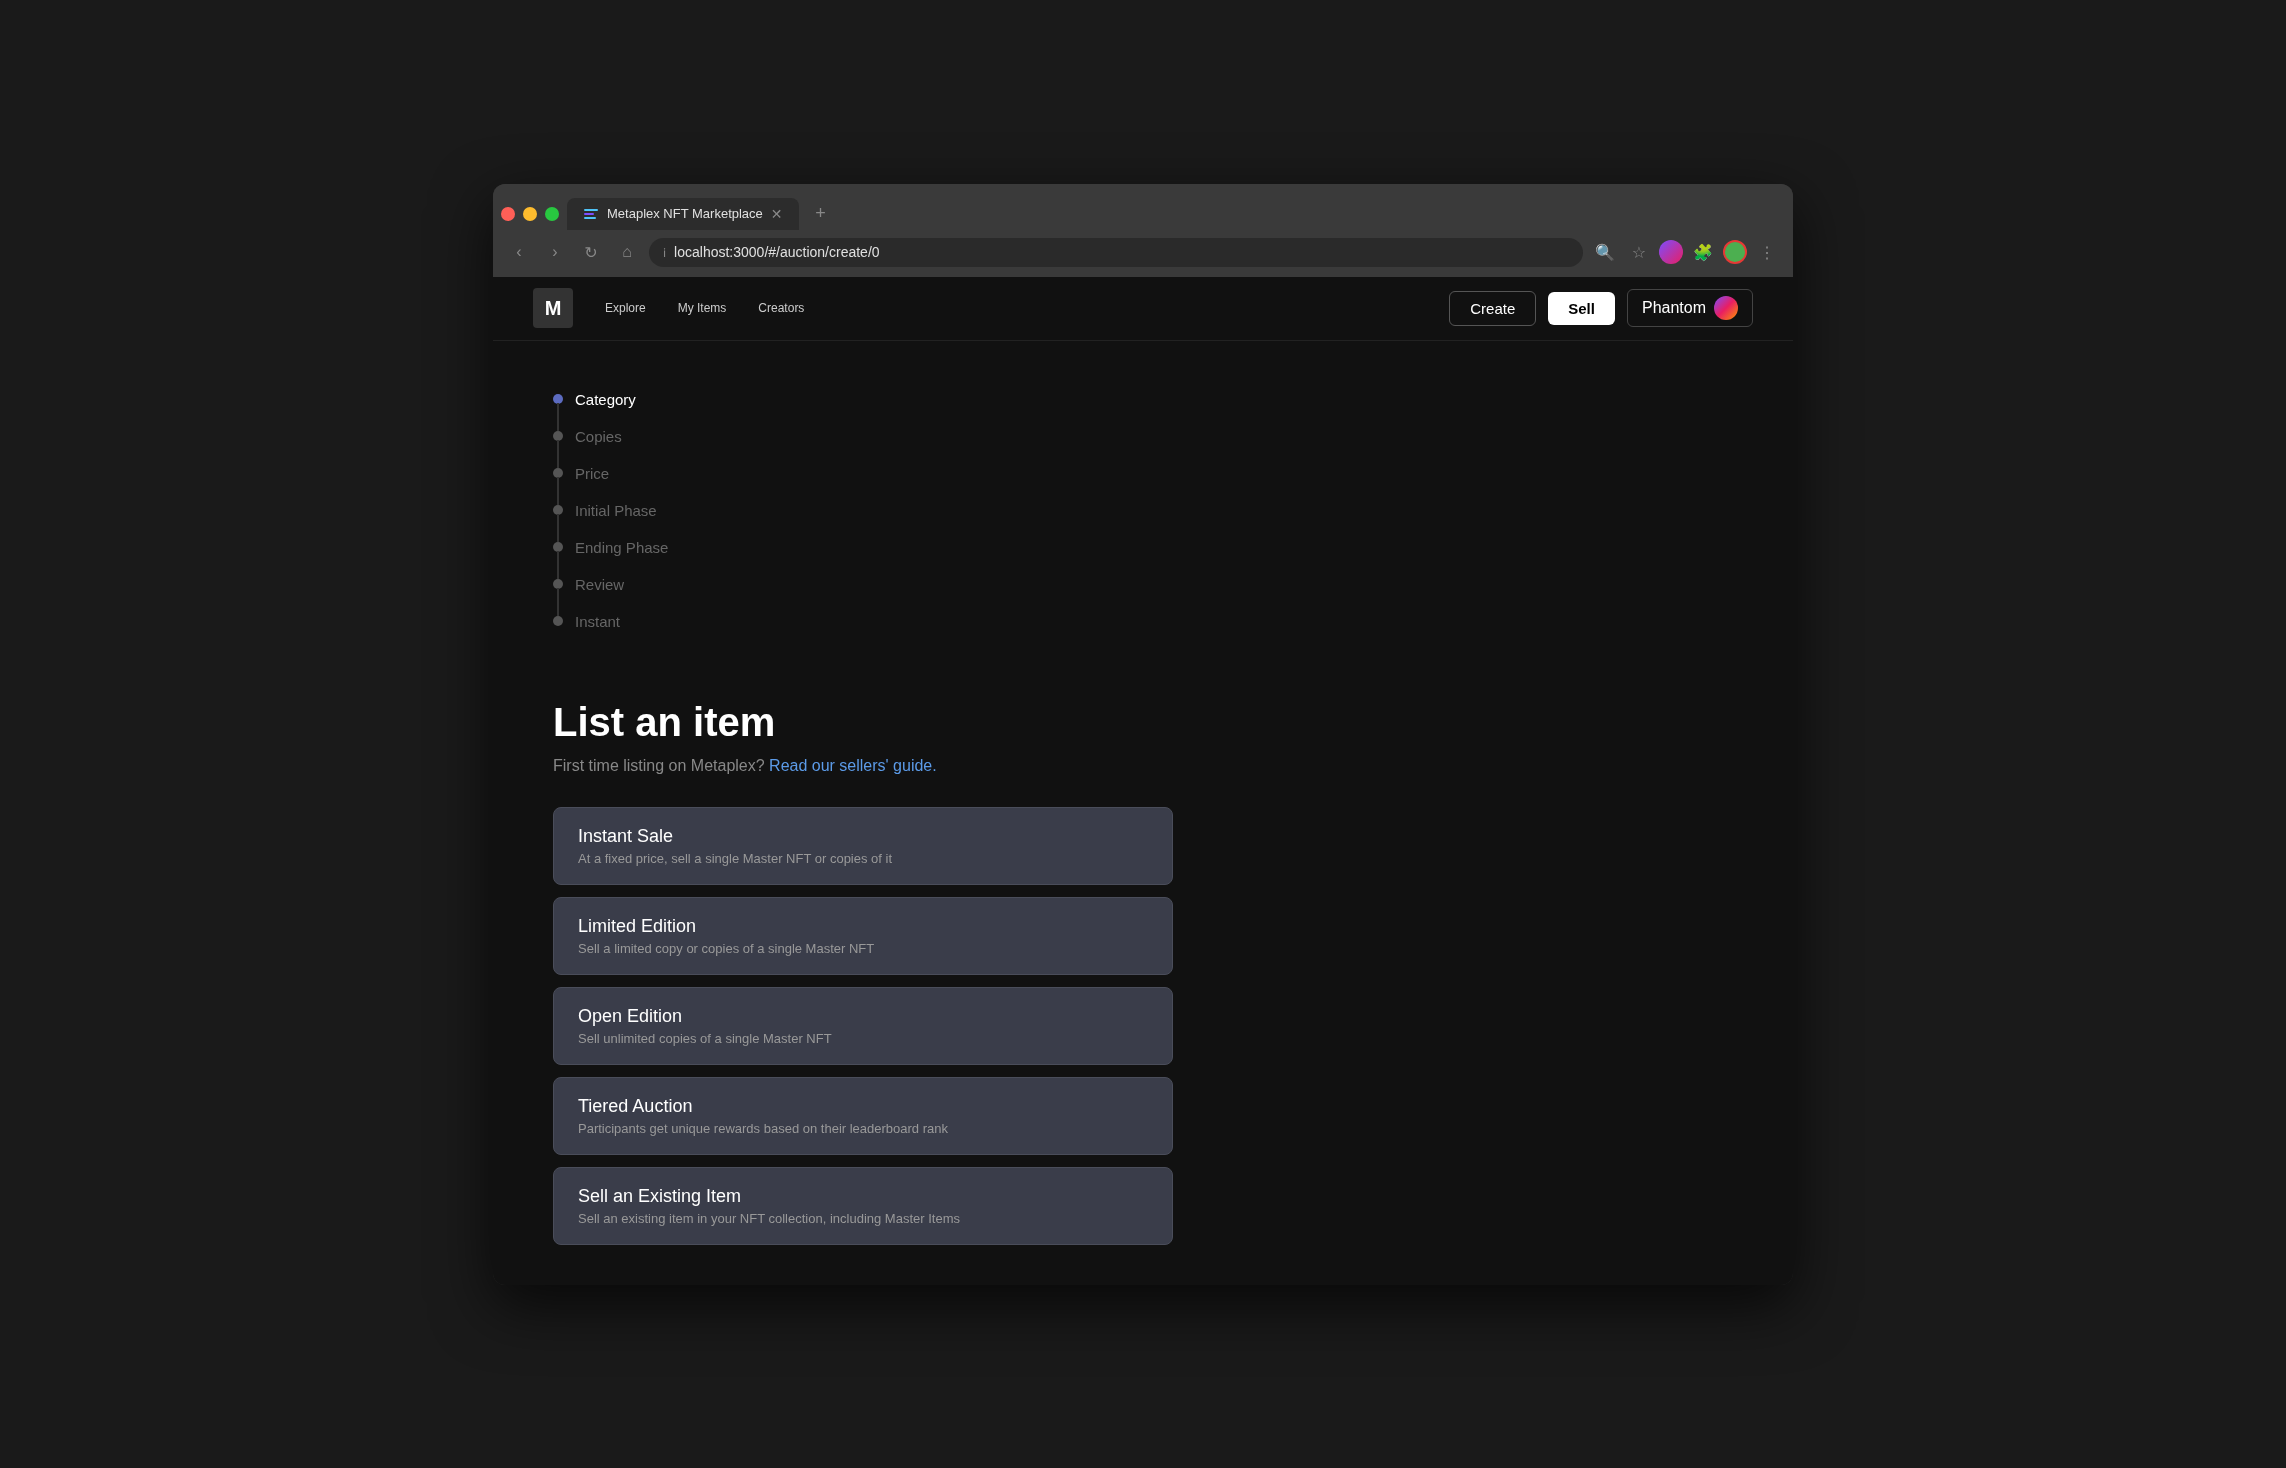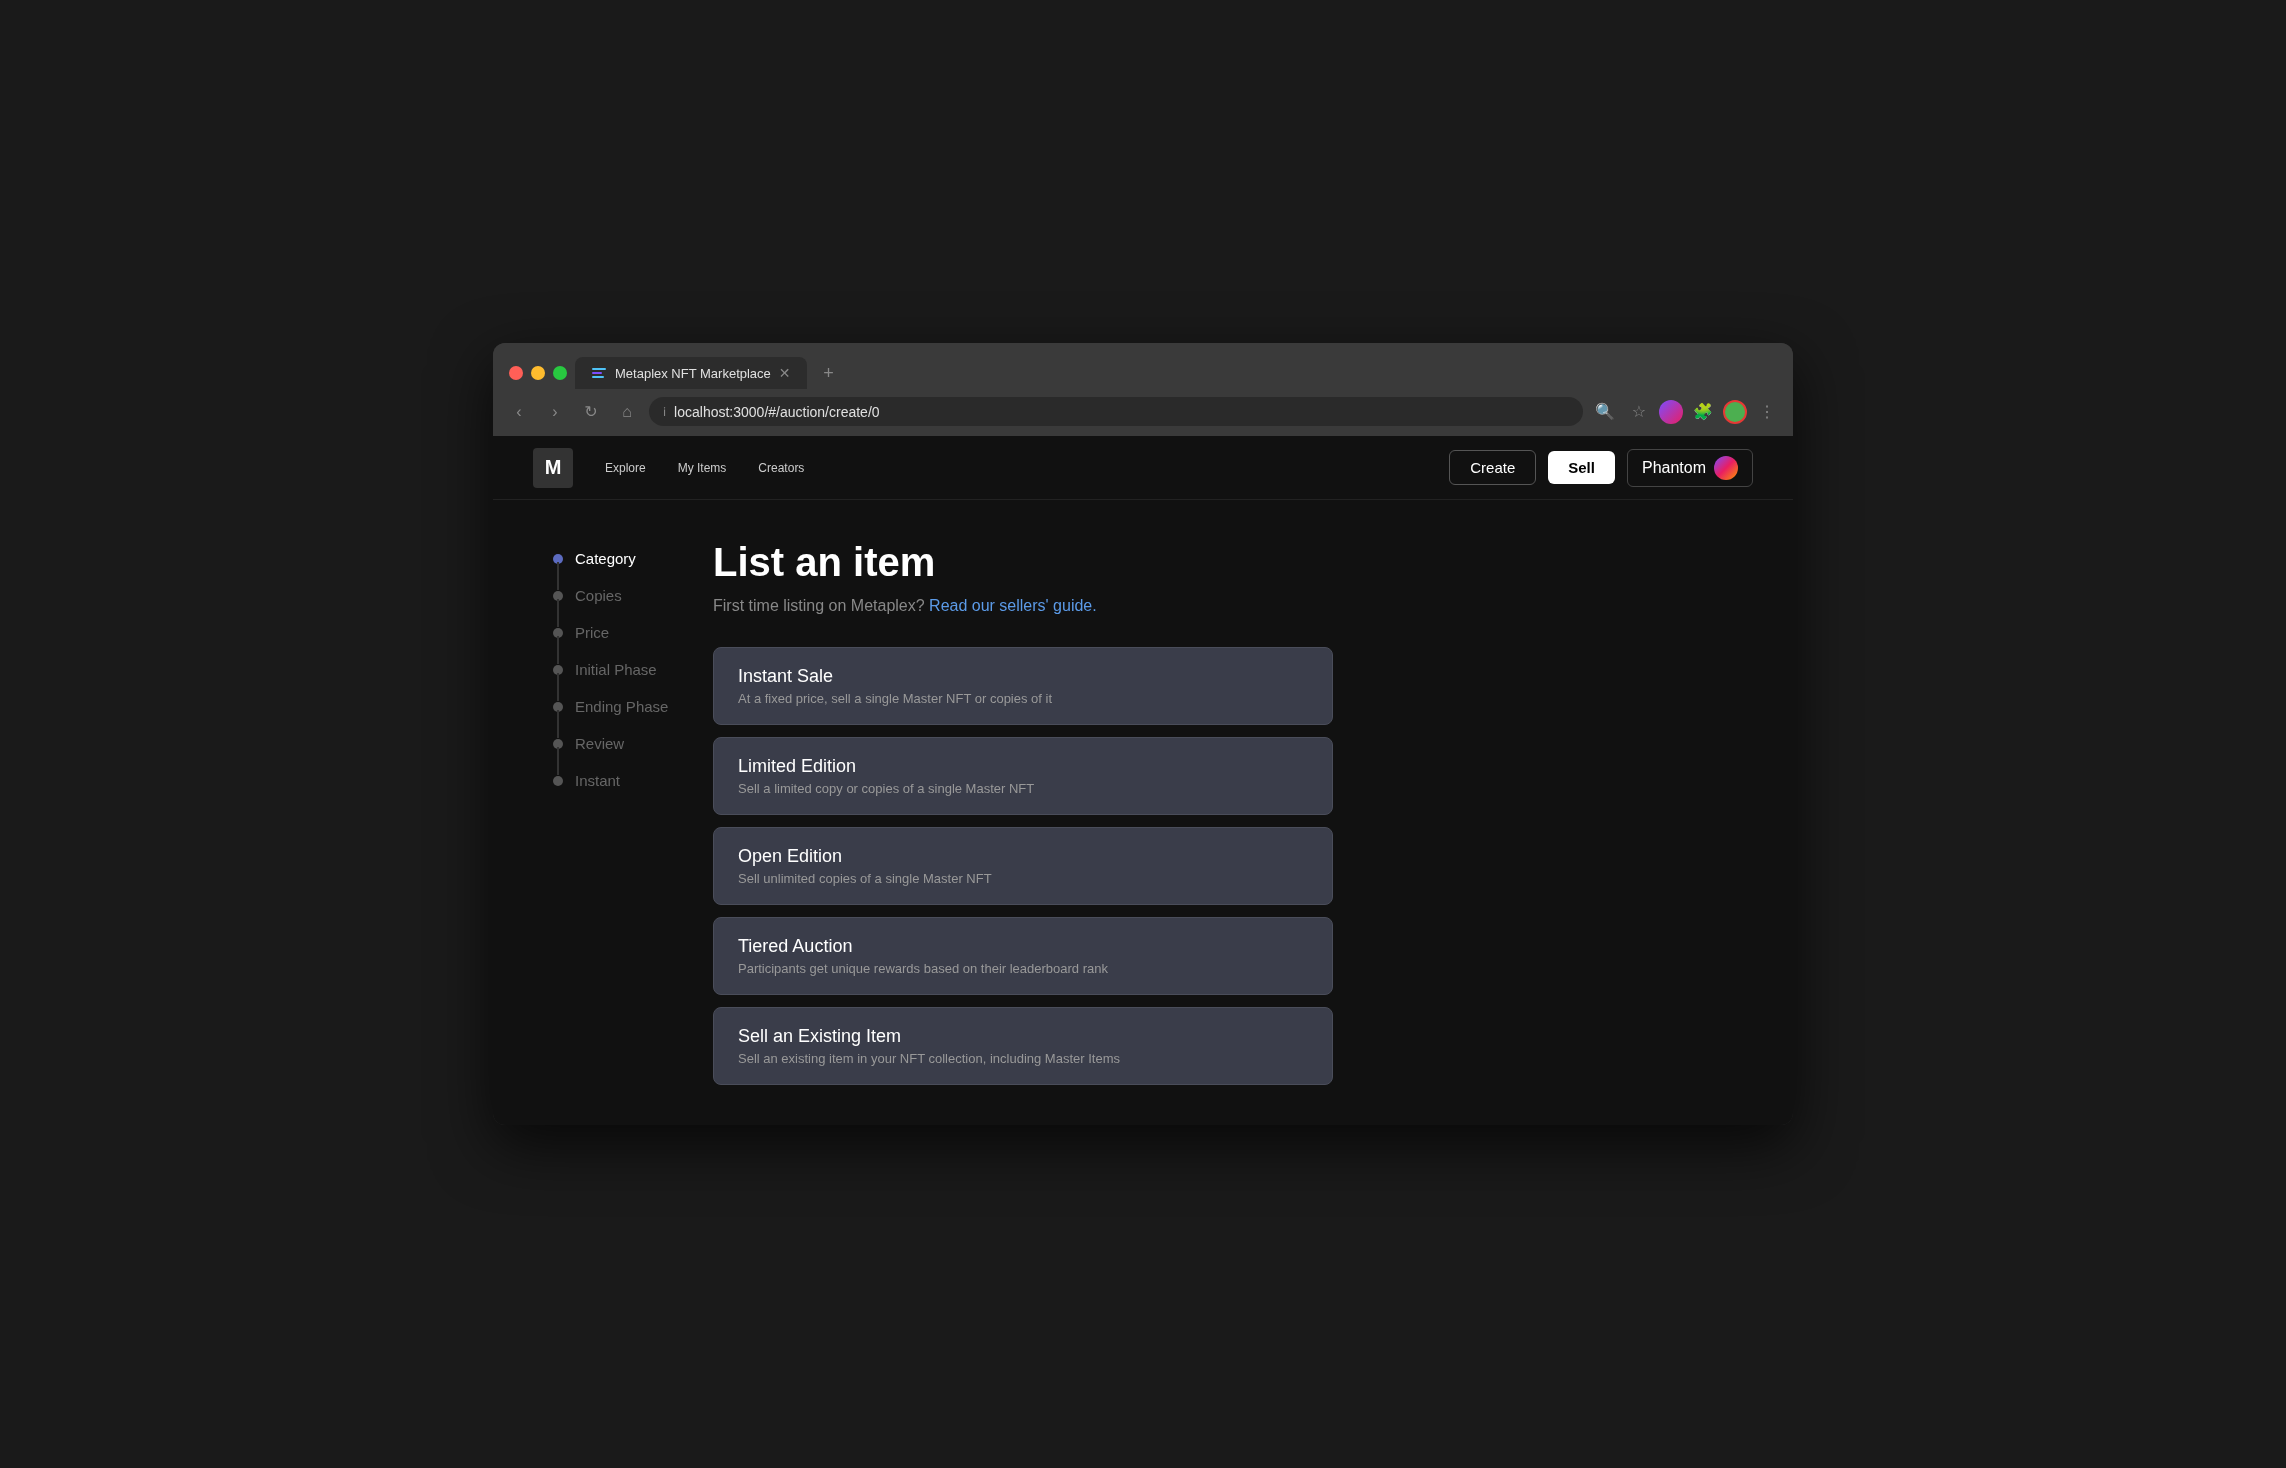--- a/index.html
+++ b/index.html
@@ -16,21 +16,21 @@
     .browser-window {
       width: 1300px;
       background: #2c2c2c;
       border-radius: 12px;
       overflow: hidden;
       box-shadow: 0 20px 60px rgba(0,0,0,0.7);
     }
 
     .browser-titlebar {
       background: #3a3a3a;
-      padding: 14px 16px 0;
+      padding: 14px 8px 0;
       display: flex;
       flex-direction: column;
       gap: 10px;
     }
 
     .browser-tab-row {
       display: flex;
       align-items: center;
       gap: 8px;
     }
@@ -265,20 +265,22 @@
       width: 24px;
       height: 24px;
       border-radius: 50%;
       background: linear-gradient(135deg, #7c4dff 0%, #e91e63 50%, #ff9800 100%);
     }
 
     
     .main-layout {
       display: flex;
       padding: 40px 60px;
+      gap: 60px;
+      flex-direction: column;
     }
 
     
     .sidebar {
       width: 160px;
       flex-shrink: 0;
     }
 
     .sidebar-item {
       display: flex;

